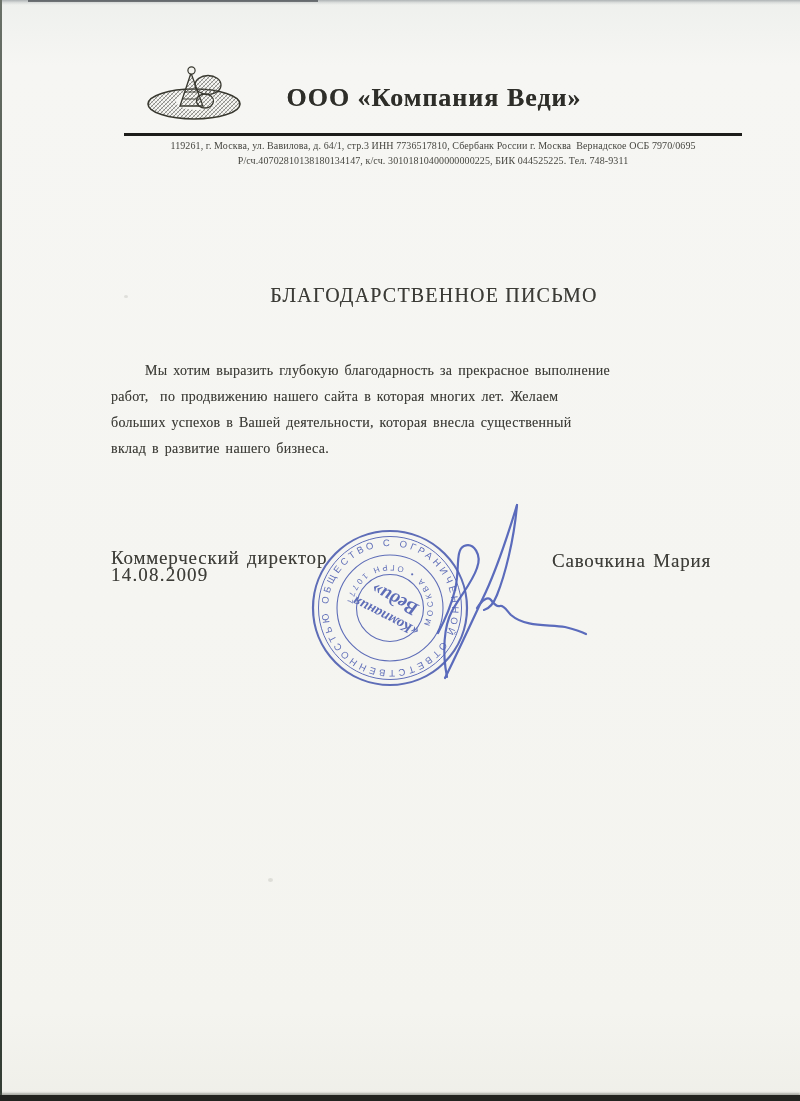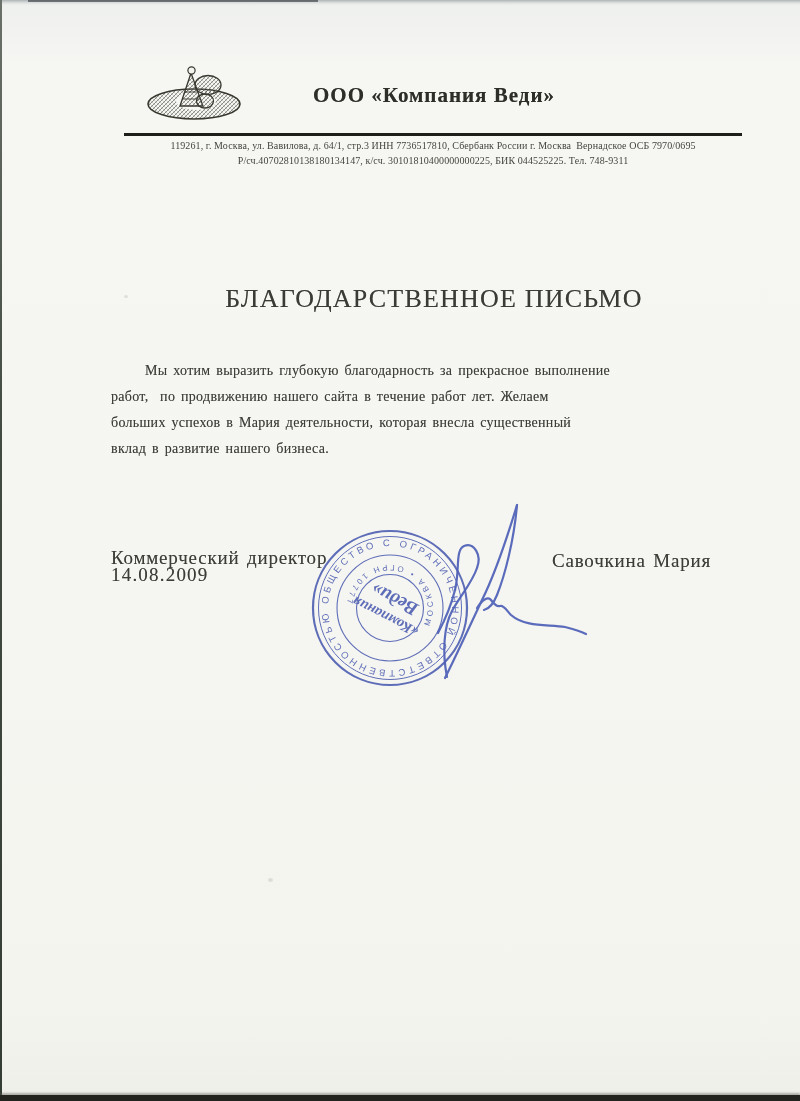--- a/index.html
+++ b/index.html
@@ -11,31 +11,31 @@
   }
   
   .edge-top{position:absolute;top:0;left:0;right:0;height:5px;
     background:linear-gradient(to bottom,rgba(95,105,112,.45),rgba(140,148,152,.18) 55%,rgba(0,0,0,0));}
   .edge-top-dark{position:absolute;top:0;left:28px;width:290px;height:2px;background:rgba(35,40,46,.55);}
   .edge-left{position:absolute;top:0;left:0;bottom:0;width:2px;background:linear-gradient(180deg,#6a7168,#414b41 40%,#333d34);}
   .edge-bottom{position:absolute;left:0;right:0;bottom:0;height:6px;background:#22231f;box-shadow:0 -2px 2px rgba(90,95,85,.45);}
   
   .logo{position:absolute;left:144px;top:62px;width:100px;height:62px;}
   .company-name{position:absolute;left:134px;top:83px;width:600px;text-align:center;
-    font-size:21px;font-weight:bold;letter-spacing:1px;color:#2e2e29;
+    font-size:26px;font-weight:bold;letter-spacing:1px;color:#2e2e29;
     text-shadow:0 0 .5px rgba(46,46,41,.6);}
   .header-rule{position:absolute;left:124px;top:133px;width:618px;height:3px;background:#1d1d1a;
     box-shadow:0 0 .6px rgba(0,0,0,.7);}
   .requisites{position:absolute;left:104px;width:658px;text-align:center;
     font-size:10px;line-height:14px;color:#45453f;white-space:pre;letter-spacing:.1px;}
   .req1{top:139px;}
   .req2{top:154px;}
   
   .letter-title{position:absolute;left:134px;top:284px;width:600px;text-align:center;
-    font-size:26px;letter-spacing:1.2px;color:#3b3b36;text-shadow:0 0 .5px rgba(59,59,54,.5);}
+    font-size:20px;letter-spacing:1.2px;color:#3b3b36;text-shadow:0 0 .5px rgba(59,59,54,.5);}
   
   .letter-body{position:absolute;left:111px;top:358px;width:620px;
     font-size:14px;line-height:26px;letter-spacing:.3px;word-spacing:2px;color:#3d3d38;
     text-shadow:0 0 .5px rgba(61,61,56,.45);}
   .body-line{white-space:pre;}
   .body-line.indent{padding-left:34px;}
   
   .sig-text{position:absolute;font-size:19px;letter-spacing:.8px;word-spacing:2px;color:#3d3d38;
     text-shadow:0 0 .5px rgba(61,61,56,.45);white-space:pre;}
   .position-title{left:111px;top:547px;}
@@ -81,22 +81,22 @@
 
   <div class="company-name">ООО «Компания Веди»</div>
   <div class="header-rule"></div>
   <div class="requisites req1">119261, г. Москва, ул. Вавилова, д. 64/1, стр.3 ИНН 7736517810, Сбербанк России г. Москва  Вернадское ОСБ 7970/0695</div>
   <div class="requisites req2">Р/сч.40702810138180134147, к/сч. 30101810400000000225, БИК 044525225. Тел. 748-9311</div>
 
   <div class="letter-title">БЛАГОДАРСТВЕННОЕ ПИСЬМО</div>
 
   <div class="letter-body">
     <div class="body-line indent">Мы хотим выразить глубокую благодарность за прекрасное выполнение</div>
-    <div class="body-line">работ,  по продвижению нашего сайта в течение работ лет. Желаем</div>
-    <div class="body-line">больших успехов в Мария деятельности, которая внесла существенный</div>
+    <div class="body-line">работ,  по продвижению нашего сайта в которая многих лет. Желаем</div>
+    <div class="body-line">больших успехов в Вашей деятельности, которая внесла существенный</div>
     <div class="body-line">вклад в развитие нашего бизнеса.</div>
   </div>
 
   <div class="sig-text position-title">Коммерческий директор</div>
   <div class="sig-text signer-name">Савочкина Мария</div>
   <div class="sig-text letter-date">14.08.2009</div>
 
   <svg class="stamp-svg" viewBox="0 0 170 170">
     <g stroke="#4a5bb0" fill="none">
       <circle cx="85" cy="85" r="77" stroke-width="2.2"></circle>

